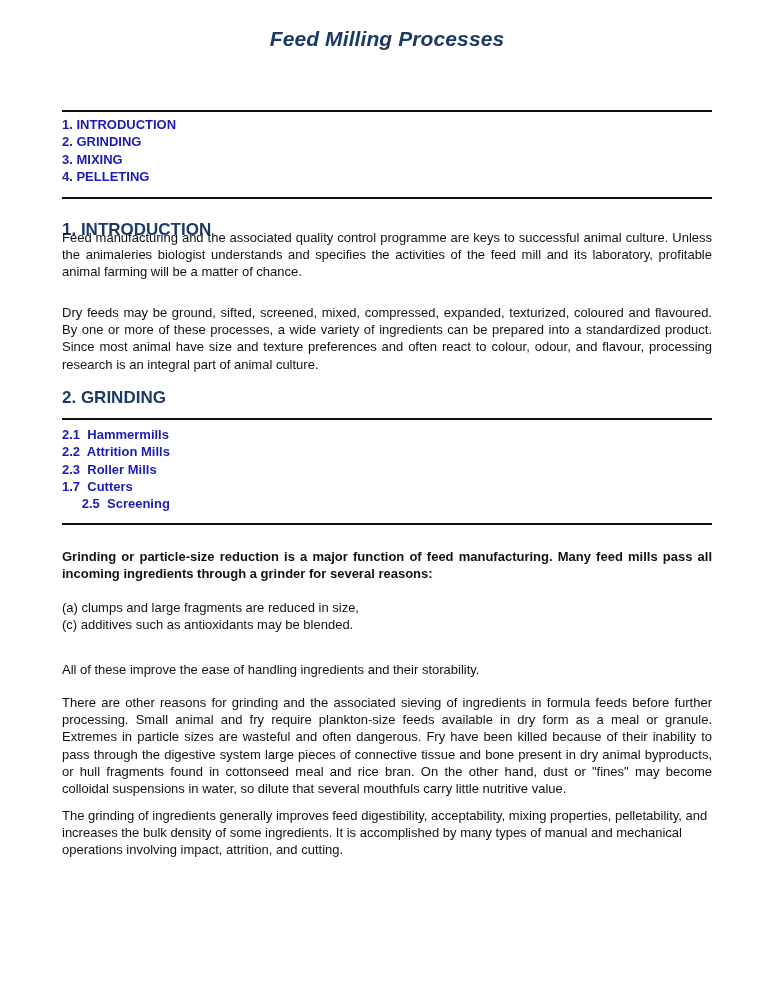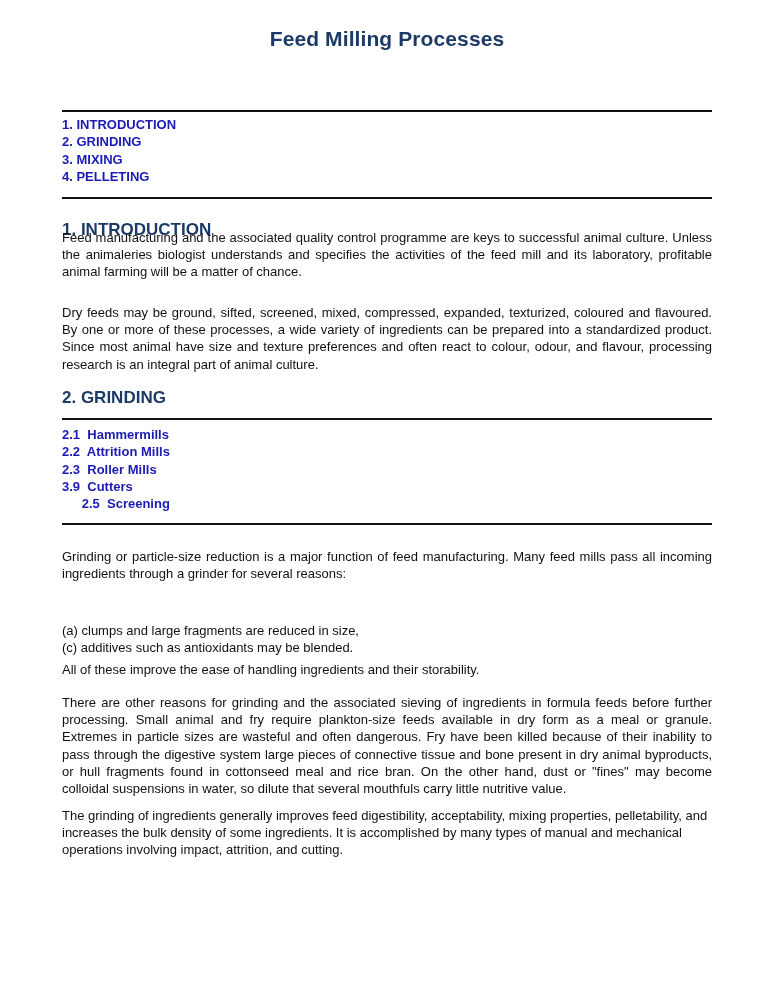--- a/index.html
+++ b/index.html
@@ -24,20 +24,21 @@
     .doc-title {
       position: absolute;
       left: 0;
       top: 27px;
       width: 650px;
       text-align: center;
       font-weight: bold;
       font-size: 21px;
       color: #1c3a66;
       letter-spacing: 0.1px;
+      font-style: italic;
     }
     .rule {
       position: absolute;
       left: 0;
       width: 650px;
       height: 0;
       border-top: 2px solid #111111;
     }
     .toc {
       position: absolute;
@@ -110,29 +111,29 @@
   <p class="para" style="top:304px;">Dry feeds may be ground, sifted, screened, mixed, compressed, expanded, texturized, coloured and flavoured. By one or more of these processes, a wide variety of ingredients can be prepared into a standardized product. Since most animal have size and texture preferences and often react to colour, odour, and flavour, processing research is an integral part of animal culture.</p>
 
   <h2 class="section-heading" style="top:388px;">2. GRINDING</h2>
 
   <div class="rule" style="top:418px;"></div>
 
   <ul class="toc" style="top:426px;font-weight:bold;">
     <li style="white-space:pre;">2.1  Hammermills</li>
     <li style="white-space:pre;">2.2  Attrition Mills</li>
     <li style="white-space:pre;">2.3  Roller Mills</li>
-    <li style="white-space:pre;">3.9  Cutters</li>
+    <li style="white-space:pre;">1.7  Cutters</li>
     <li style="white-space:pre;text-align:right;">2.5  Screening</li>
   </ul>
 
   <div class="rule" style="top:523px;"></div>
 
-  <p class="para" style="top:548px;">Grinding or particle-size reduction is a major function of feed manufacturing. Many feed mills pass all incoming ingredients through a grinder for several reasons:</p>
+  <p class="para" style="top:548px;font-weight:bold;">Grinding or particle-size reduction is a major function of feed manufacturing. Many feed mills pass all incoming ingredients through a grinder for several reasons:</p>
 
-  <ul class="list-lines" style="top:622px;">
+  <ul class="list-lines" style="top:599px;">
     <li>(a) clumps and large fragments are reduced in size,</li>
     <li>(c) additives such as antioxidants may be blended.</li>
   </ul>
 
   <p class="para left" style="top:661px;">All of these improve the ease of handling ingredients and their storability.</p>
 
   <p class="para" style="top:694px;">There are other reasons for grinding and the associated sieving of ingredients in formula feeds before further processing. Small animal and fry require plankton-size feeds available in dry form as a meal or granule. Extremes in particle sizes are wasteful and often dangerous. Fry have been killed because of their inability to pass through the digestive system large pieces of connective tissue and bone present in dry animal byproducts, or hull fragments found in cottonseed meal and rice bran. On the other hand, dust or "fines" may become colloidal suspensions in water, so dilute that several mouthfuls carry little nutritive value.</p>
 
   <p class="para left" style="top:807px;">The grinding of ingredients generally improves feed digestibility, acceptability, mixing properties, pelletability, and increases the bulk density of some ingredients. It is accomplished by many types of manual and mechanical operations involving impact, attrition, and cutting.</p>
 

